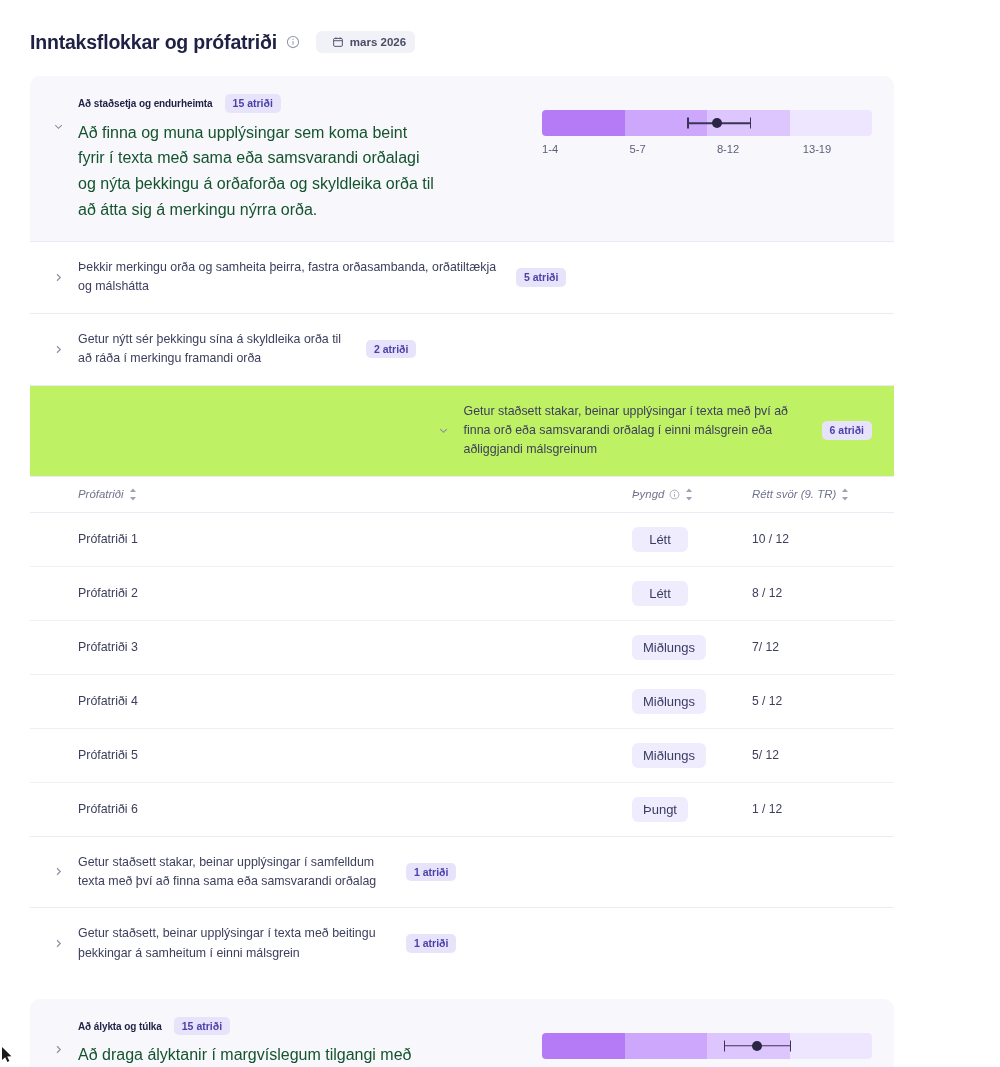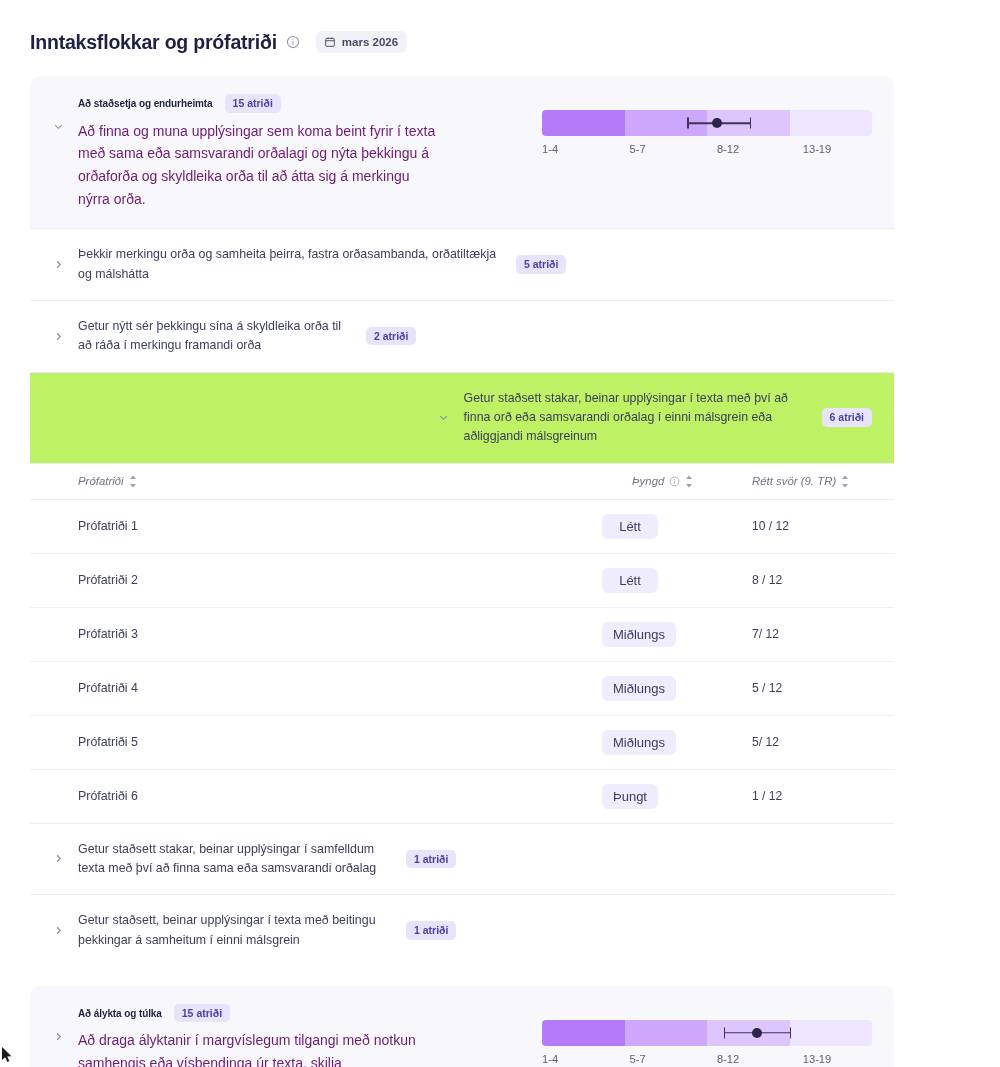--- a/index.html
+++ b/index.html
@@ -40,21 +40,21 @@
     color: #9396ab;
     flex: 0 0 auto;
   }
   .date-chip {
     display: inline-flex;
     align-items: center;
     gap: 6px;
     margin-left: 16px;
     background: #f1f2f7;
     border-radius: 6px;
-    padding: 5px 9px 5px 8px;
+    padding: 5px 9px 5px 16px;
     font-size: 11.5px;
     font-weight: 600;
     color: #4a4c66;
     white-space: nowrap;
   }
   .date-chip .cal-icon { display: inline-flex; color: #4a4c66; }
 
   .legend {
     margin-left: auto;
     display: flex;
@@ -118,23 +118,23 @@
     background: #e7e3fb;
     color: #4b3fa8;
     font-size: 10.5px;
     font-weight: 700;
     border-radius: 5px;
     padding: 4px 8px;
     white-space: nowrap;
     line-height: 1;
   }
   .section-desc {
-    font-size: 14px;
+    font-size: 16px;
     line-height: 1.62;
-    color: #701a75;
+    color: #14532d;
     max-width: 360px;
   }
 
   
   .scale-wrap {
     width: 330px;
     flex: 0 0 330px;
     margin-left: 30px;
     padding-top: 16px;
   }
@@ -241,21 +241,20 @@
     flex-direction: column;
     color: #9ea0b5;
     line-height: 0;
   }
   .tbl-row {
     display: flex;
     align-items: center;
     padding: 14px 22px 14px 48px;
     border-bottom: 1px solid #eff0f6;
     min-height: 51px;
-    gap: 30px;
   }
   .tbl-row:last-child { border-bottom: none; }
   .td-name {
     flex: 1 1 auto;
     font-size: 12.4px;
     color: #3c3e5c;
   }
   .td-weight { width: 120px; flex: 0 0 120px; }
   .td-score {
     width: 120px; flex: 0 0 120px;

